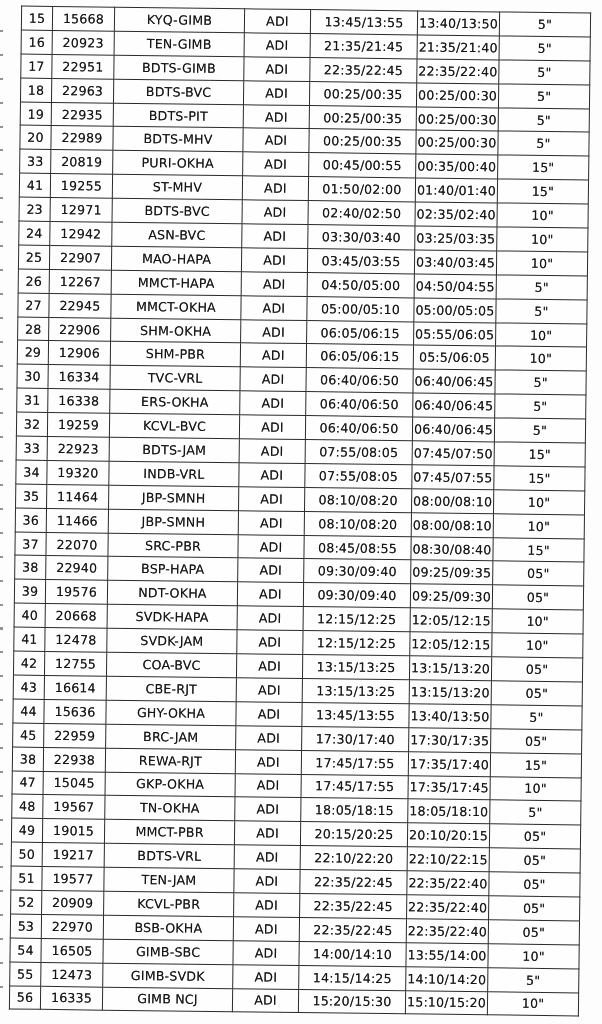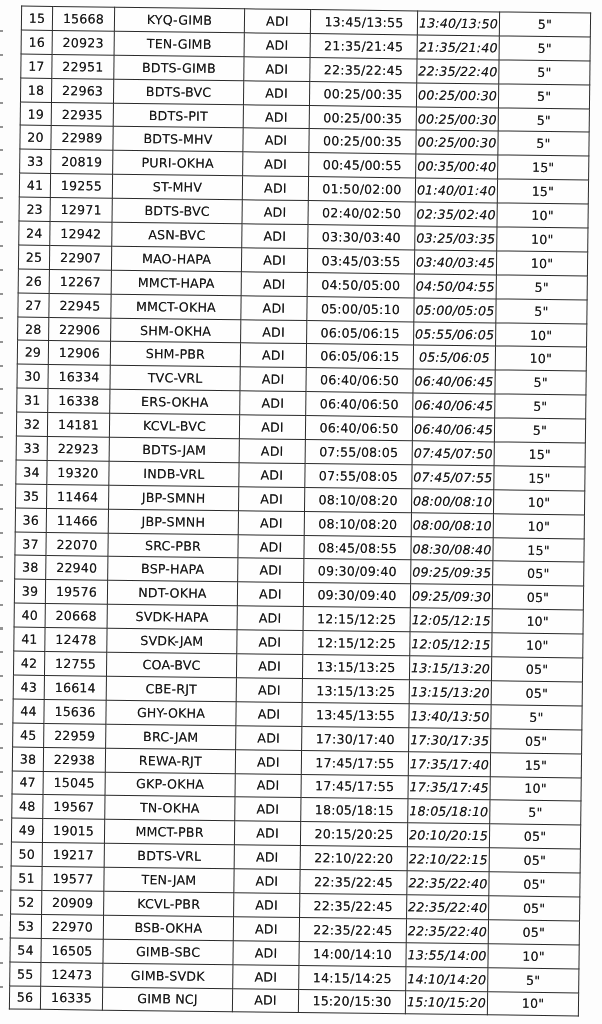--- a/index.html
+++ b/index.html
@@ -43,21 +43,21 @@
     text-shadow:0 0 0.5px rgba(20,20,20,0.65);
   }
   table.schedule tr{height:23.9px;}
   col.c-sno{width:31px;}
   col.c-train{width:62px;}
   col.c-route{width:130px;}
   col.c-stn{width:66px;}
   col.c-time1{width:107px;}
   col.c-time2{width:82px;}
   col.c-halt{width:91px;}
-  td.cell-time-2{font-size:12.2px;letter-spacing:0;font-style:italic;}
+  td.cell-time-2{font-size:12.2px;letter-spacing:0;}
   td.cell-time-1{letter-spacing:0.1px;}
   
   .edge-marks{
     position:absolute;
     left:0;
     top:30px;
     width:3px;
     height:976px;
     background:repeating-linear-gradient(
       to bottom,
@@ -232,21 +232,21 @@
     <td class="cell-sno">31</td>
     <td class="cell-train-number">16338</td>
     <td class="cell-route">ERS-OKHA</td>
     <td class="cell-station">ADI</td>
     <td class="cell-time-1">06:40/06:50</td>
     <td class="cell-time-2">06:40/06:45</td>
     <td class="cell-halt">5"</td>
   </tr>
         <tr>
     <td class="cell-sno">32</td>
-    <td class="cell-train-number">14181</td>
+    <td class="cell-train-number">19259</td>
     <td class="cell-route">KCVL-BVC</td>
     <td class="cell-station">ADI</td>
     <td class="cell-time-1">06:40/06:50</td>
     <td class="cell-time-2">06:40/06:45</td>
     <td class="cell-halt">5"</td>
   </tr>
         <tr>
     <td class="cell-sno">33</td>
     <td class="cell-train-number">22923</td>
     <td class="cell-route">BDTS-JAM</td>

